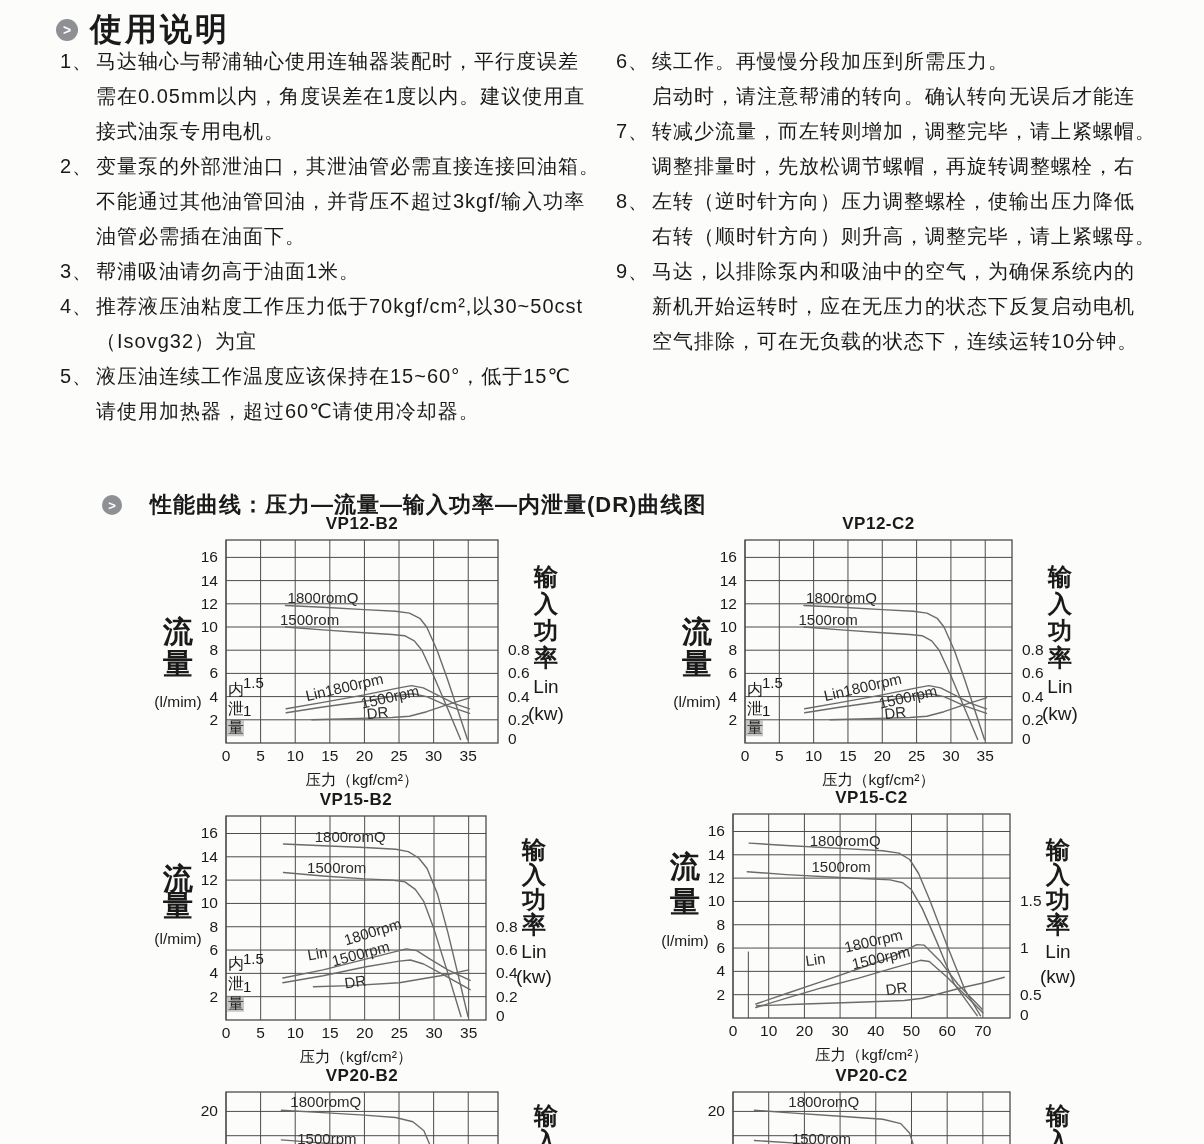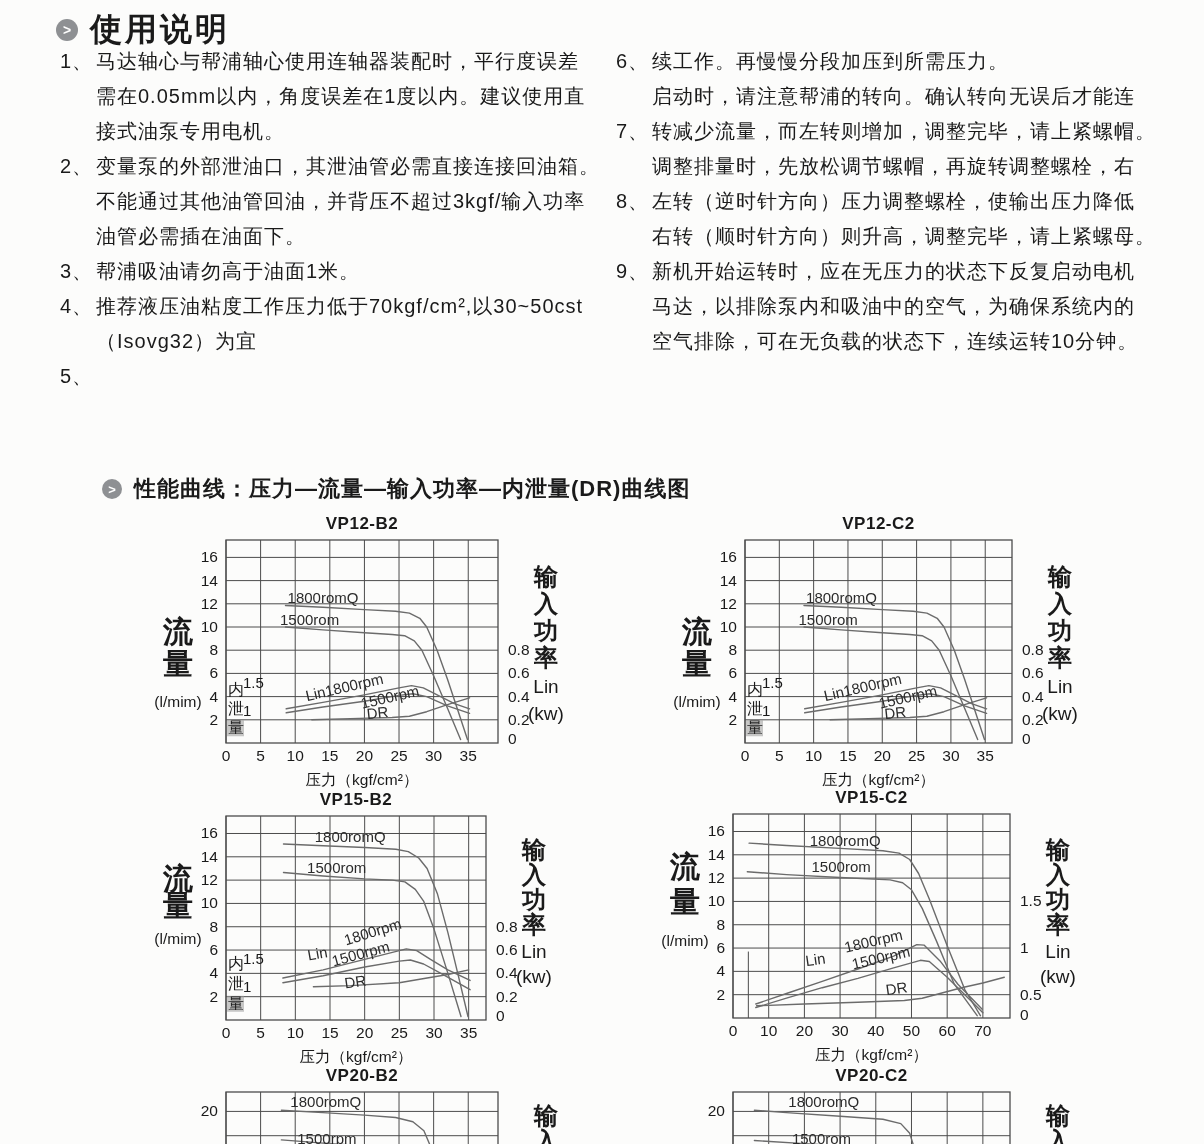--- a/index.html
+++ b/index.html
@@ -10,21 +10,21 @@
   .sec-header{position:absolute;display:flex;align-items:center;gap:12px;}
   .bullet{
     width:22px;height:22px;border-radius:50%;background:#8e9093;color:#ffffff;
     display:flex;align-items:center;justify-content:center;
     font-size:14px;font-weight:700;flex:0 0 auto;
   }
   .bullet.small{width:20px;height:20px;font-size:13px;}
   #usage-header{left:56px;top:8px;}
   #curves-header{left:102px;top:474px;}
   .h1{margin:0;font-size:32px;font-weight:700;letter-spacing:3px;}
-  .h2{margin:0;font-size:22px;font-weight:700;letter-spacing:1px;}
+  .h2{margin:16px;font-size:22px;font-weight:700;letter-spacing:1px;}
   .col{position:absolute;}
   #usage-left{left:60px;top:44px;width:552px;}
   #usage-right{left:616px;top:44px;width:566px;}
   .item{display:flex;font-size:20px;line-height:35px;letter-spacing:1px;}
   .item .num{flex:0 0 36px;}
   .item .line{white-space:nowrap;}
   #charts{position:absolute;left:0;top:0;width:100%;height:100%;padding-left:12px;}
   #charts svg{position:absolute;overflow:hidden;}
 </style>
 </head>
@@ -62,20 +62,24 @@
       </div>
       <div class="item">
         <span class="num">4、</span>
         <div>
           <div class="line">推荐液压油粘度工作压力低于70kgf/cm²,以30~50cst</div>
           <div class="line">（Isovg32）为宜</div>
         </div>
       </div>
       <div class="item">
         <span class="num">5、</span>
+        <div>
+          <div class="line">液压油连续工作温度应该保持在15~60°，低于15℃</div>
+          <div class="line">请使用加热器，超过60℃请使用冷却器。</div>
+        </div>
       </div>
     </div>
   <div class="col" id="usage-right">
       <div class="item">
         <span class="num">6、</span>
         <div>
           <div class="line">续工作。再慢慢分段加压到所需压力。</div>
           <div class="line">启动时，请注意帮浦的转向。确认转向无误后才能连</div>
         </div>
       </div>
@@ -89,22 +93,22 @@
       <div class="item">
         <span class="num">8、</span>
         <div>
           <div class="line">左转（逆时针方向）压力调整螺栓，使输出压力降低</div>
           <div class="line">右转（顺时针方向）则升高，调整完毕，请上紧螺母。</div>
         </div>
       </div>
       <div class="item">
         <span class="num">9、</span>
         <div>
+          <div class="line">马达，以排除泵内和吸油中的空气，为确保系统内的</div>
           <div class="line">新机开始运转时，应在无压力的状态下反复启动电机</div>
-          <div class="line">马达，以排除泵内和吸油中的空气，为确保系统内的</div>
           <div class="line">空气排除，可在无负载的状态下，连续运转10分钟。</div>
         </div>
       </div>
     </div>
 
   <div class="sec-header" id="curves-header">
     <span class="bullet small">&gt;</span>
     <h2 class="h2">性能曲线：压力—流量—输入功率—内泄量(DR)曲线图</h2>
   </div>
 

